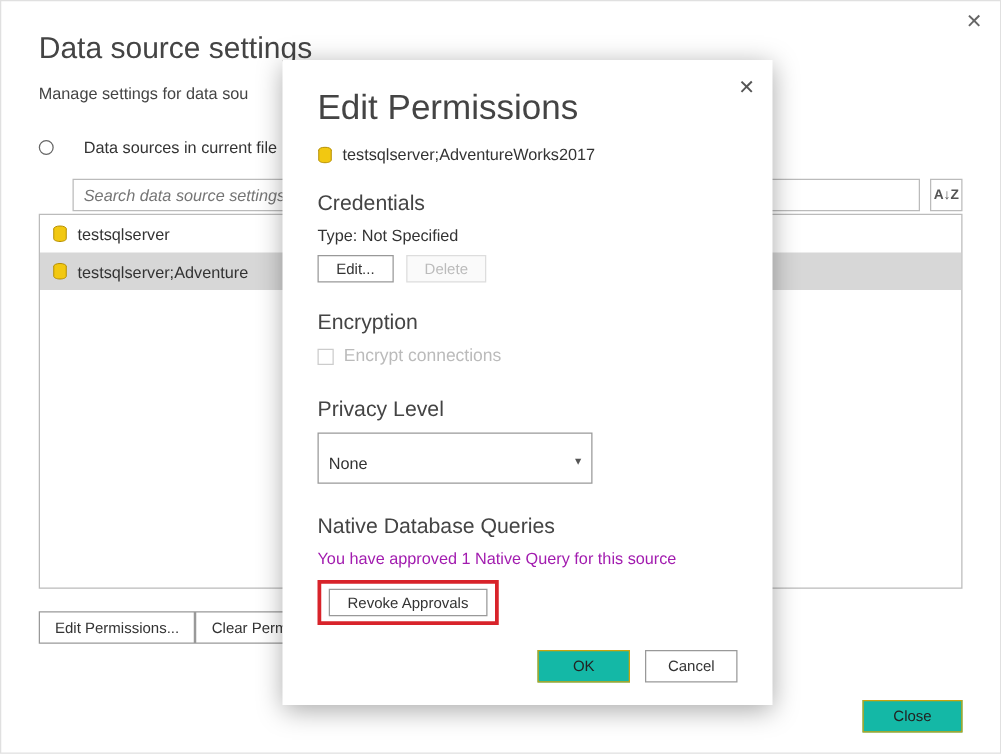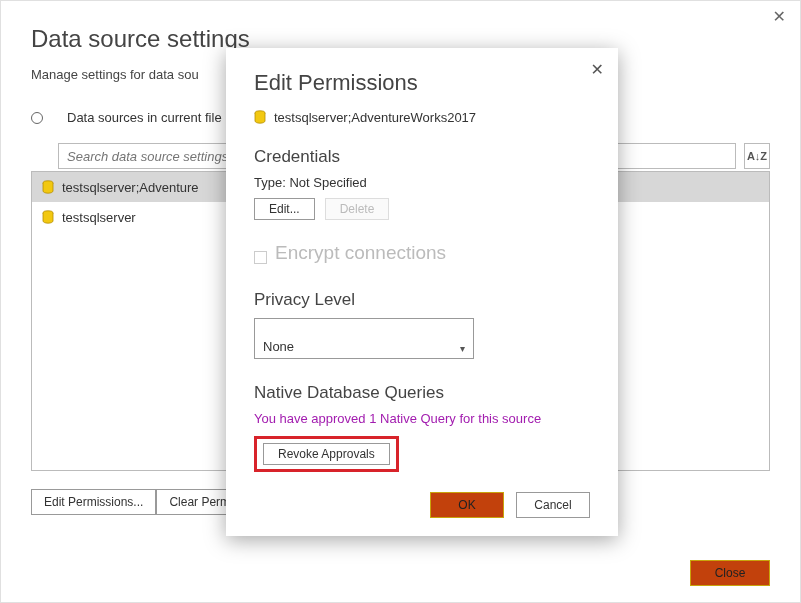--- a/index.html
+++ b/index.html
@@ -105,21 +105,21 @@
     border: 1px solid #999;
     background: #fff;
     font-size: 12px;
     color: #333;
     cursor: pointer;
     display: inline-flex;
     align-items: center;
     justify-content: center;
   }
   .btn.yellow {
-    background: #c2410c;
+    background: #14b8a6;
     border-color: #c9a40c;
     color: #222;
   }
   .btn.small {
     height: 22px;
     padding: 0 14px;
     font-size: 12px;
   }
   .btn.disabled {
     color: #bbb;
@@ -152,27 +152,28 @@
     padding: 22px 28px 18px 28px;
   }
   .dlg-close {
     position: absolute;
     top: 12px; right: 14px;
     font-size: 16px;
     color: #555;
     cursor: pointer;
   }
   .dlg-title {
-    font-size: 22px;
+    font-size: 28px;
     font-weight: 400;
     color: #444;
     margin: 0 0 14px 0;
   }
   .dlg-source-row {
     display: flex;
+    align-items: center;
     gap: 8px;
     font-size: 13px;
     color: #333;
     margin-bottom: 22px;
   }
   .section-h {
     font-size: 17px;
     font-weight: 400;
     color: #444;
     margin: 0 0 8px 0;
@@ -184,37 +185,37 @@
   }
   .cred-btns {
     display: flex;
     gap: 10px;
     margin-bottom: 22px;
   }
   .check-row {
     display: flex;
     align-items: flex-end;
     gap: 8px;
-    font-size: 19px;
+    font-size: 14px;
     color: #bbb;
     margin-bottom: 26px;
   }
   .checkbox {
     width: 13px; height: 13px;
     border: 1px solid #ccc;
     display: inline-block;
   }
   .select {
     width: 220px;
     height: 41px;
     border: 1px solid #999;
     display: flex;
-    align-items: flex-end;
+    align-items: flex-start;
     justify-content: space-between;
-    padding: 4px 8px;
+    padding: 16px 8px;
     font-size: 13px;
     color: #333;
     margin-bottom: 24px;
     cursor: pointer;
   }
   .caret {
     font-size: 10px;
     color: #555;
   }
   .nq-text {
@@ -249,38 +250,38 @@
   </div>
 
   <div class="search-row">
     <input class="search-input" placeholder="Search data source settings" style="">
     <div class="sort-btn">
       <span>A↓Z</span>
     </div>
   </div>
 
   <div class="listbox">
+    <div class="list-item">
+      <span class="db-icon">
+        <svg viewBox="0 0 12 14">
+            <ellipse cx="6" cy="3" rx="5" ry="2.2" fill="#f2c811" stroke="#b58e00" stroke-width="0.8"></ellipse>
+            <path d="M1 3v8c0 1.2 2.2 2.2 5 2.2s5-1 5-2.2V3" fill="#f2c811" stroke="#b58e00" stroke-width="0.8"></path>
+          </svg>
+      </span>
+      <span>testsqlserver</span>
+    </div>
     <div class="list-item selected">
       <span class="db-icon">
         <svg viewBox="0 0 12 14">
             <ellipse cx="6" cy="3" rx="5" ry="2.2" fill="#f2c811" stroke="#b58e00" stroke-width="0.8"></ellipse>
             <path d="M1 3v8c0 1.2 2.2 2.2 5 2.2s5-1 5-2.2V3" fill="#f2c811" stroke="#b58e00" stroke-width="0.8"></path>
           </svg>
       </span>
       <span>testsqlserver;Adventure</span>
     </div>
-    <div class="list-item">
-      <span class="db-icon">
-        <svg viewBox="0 0 12 14">
-            <ellipse cx="6" cy="3" rx="5" ry="2.2" fill="#f2c811" stroke="#b58e00" stroke-width="0.8"></ellipse>
-            <path d="M1 3v8c0 1.2 2.2 2.2 5 2.2s5-1 5-2.2V3" fill="#f2c811" stroke="#b58e00" stroke-width="0.8"></path>
-          </svg>
-      </span>
-      <span>testsqlserver</span>
-    </div>
   </div>
 
   <div class="bottom-buttons">
     <button class="btn">Edit Permissions...</button>
     <button class="btn">Clear Perm</button>
   </div>
 </div>
 
 <div class="close-row">
   <button class="btn yellow" style="width:80px">Close</button>
@@ -300,20 +301,21 @@
     <span>testsqlserver;AdventureWorks2017</span>
   </div>
 
   <h3 class="section-h">Credentials</h3>
   <div class="type-line">Type: Not Specified</div>
   <div class="cred-btns">
     <button class="btn small">Edit...</button>
     <button class="btn small disabled">Delete</button>
   </div>
 
+  <h3 class="section-h">Encryption</h3>
   <div class="check-row">
     <span class="checkbox"></span>
     <span>Encrypt connections</span>
   </div>
 
   <h3 class="section-h">Privacy Level</h3>
   <div class="select">
     <span>None</span>
     <span class="caret">▾</span>
   </div>

